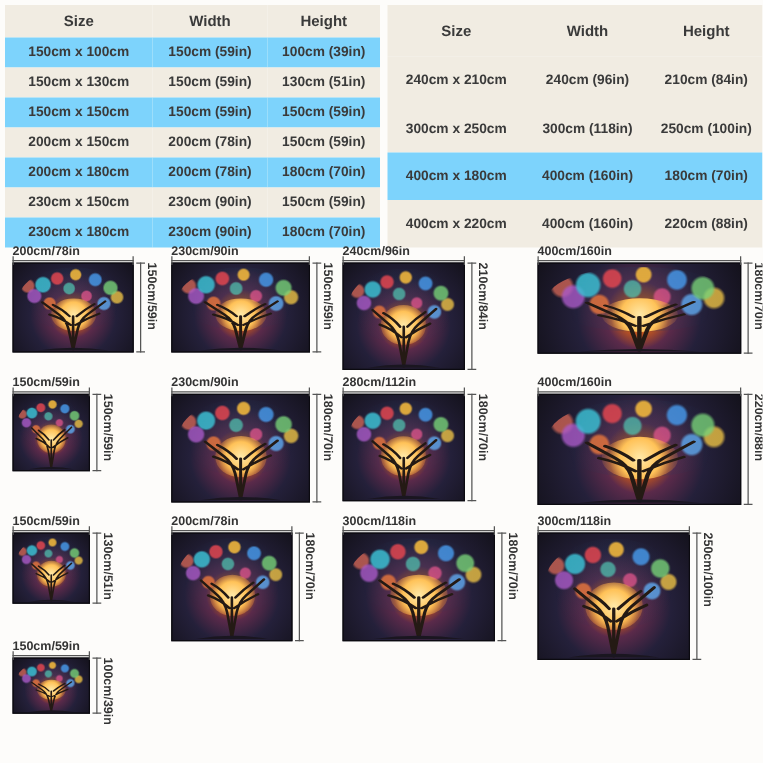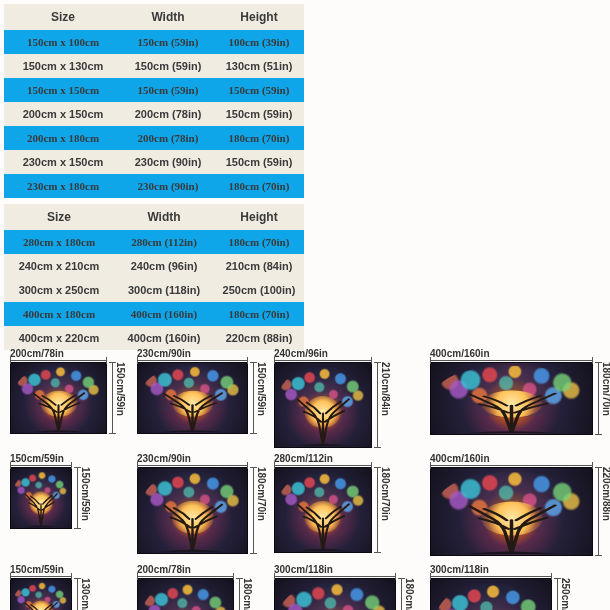--- a/index.html
+++ b/index.html
@@ -8,33 +8,33 @@
     background:#fdfcfa;
     font-family:"Liberation Sans", sans-serif;
     font-size:11px;
     color:#2b2b2b;
     overflow:hidden;
     position:relative;
   }
   .sheet{position:relative;width:610px;height:610px;}
 
   
-  .tables{display:flex;gap:6px;padding:4px 4px 0 4px;box-sizing:border-box;flex-direction:column;}
+  .tables{display:flex;gap:6px;padding:4px 4px 0 4px;box-sizing:border-box;}
   table{border-collapse:collapse;width:300px;table-layout:fixed;}
   th,td{
     text-align:center;
     font-size:11px;
     font-weight:bold;
     padding:6px 2px;
     color:#3a3a3a;
     white-space:nowrap;
   }
   th{font-size:12px;}
   tr.odd{background:#f1ece2;}
-  tr.even{background:#0ea5e9;font-family:Liberation Serif, serif;}
+  tr.even{background:#7dd3fc;}
   tr.head{background:#f1ece2;}
   table.t1 col.c1{width:118px;}
   table.t1 col.c2{width:92px;}
   table.t1 col.c3{width:90px;}
   table.t2 col.c1{width:110px;}
   table.t2 col.c2{width:100px;}
   table.t2 col.c3{width:90px;}
 
   
   .figures{position:relative;width:513px;height:383px;}
@@ -182,25 +182,20 @@
           <col class="c1">
           <col class="c2">
           <col class="c3">
         </colgroup>
       <tbody id="tbody-right">
           <tr class="head">
             <th>Size</th>
             <th>Width</th>
             <th>Height</th>
           </tr>
-          <tr class="even">
-            <td>280cm x 180cm</td>
-            <td>280cm (112in)</td>
-            <td>180cm (70in)</td>
-          </tr>
           <tr class="odd">
             <td>240cm x 210cm</td>
             <td>240cm (96in)</td>
             <td>210cm (84in)</td>
           </tr>
           <tr class="odd">
             <td>300cm x 250cm</td>
             <td>300cm (118in)</td>
             <td>250cm (100in)</td>
           </tr>

